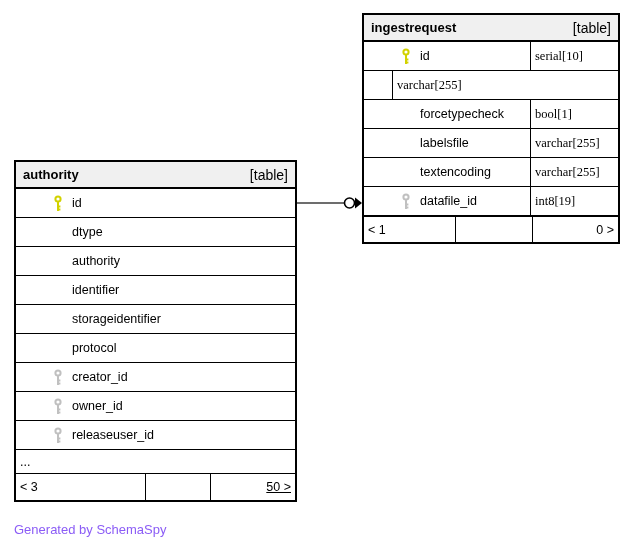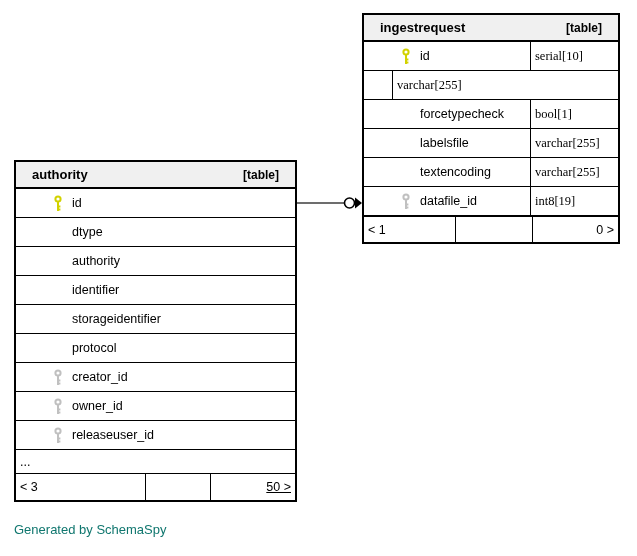--- a/index.html
+++ b/index.html
@@ -9,25 +9,25 @@
     background:#ffffff; overflow:hidden;
     font-family:"Liberation Sans", sans-serif;
     color:#000;
   }
   .dbtable {
     position:absolute; background:#fff;
     border:2px solid #000;
   }
   .thead {
     display:flex; align-items:center; justify-content:space-between;
-    height:27px; padding:0 16px;
+    height:27px; padding:0 7px;
     border-bottom:2px solid #000;
   }
   .thead .title { font-weight:bold; font-size:13px; }
-  .thead .tag { font-size:12px; font-weight:bold; }
+  .thead .tag { font-size:14px; font-weight:normal; }
   .trow {
     display:flex; align-items:stretch; height:29px;
     border-bottom:1px solid #000; background:#fff;padding-left:28px;
   }
   .trow:last-of-type { border-bottom:none; }
   .cell-name {
     display:flex; align-items:center; flex:1 1 auto;
     font-size:12.5px; position:relative;
   }
   .keyslot {
@@ -57,21 +57,21 @@
   #tbl-ingestrequest .fcell.left  { width:91px; }
   #tbl-ingestrequest .fcell.mid   { width:77px; }
   #tbl-ingestrequest .fcell.right { flex:1; }
   
   #tbl-dvobject { left:14px; top:160px; width:283px; }
   #tbl-dvobject .fcell.left  { width:129px; }
   #tbl-dvobject .fcell.mid   { width:65px; }
   #tbl-dvobject .fcell.right { flex:1;text-decoration:underline; }
   .caption {
     position:absolute; left:14px; top:522px;
-    font-size:13px; color:#0f766e;
+    font-size:13px; color:#8b5cf6;
   }
   .overlay {
     position:absolute; left:0; top:0; width:637px; height:556px;
     pointer-events:none;
   }
 </style>
 </head>
 <body>
 
 <div class="canvas">

